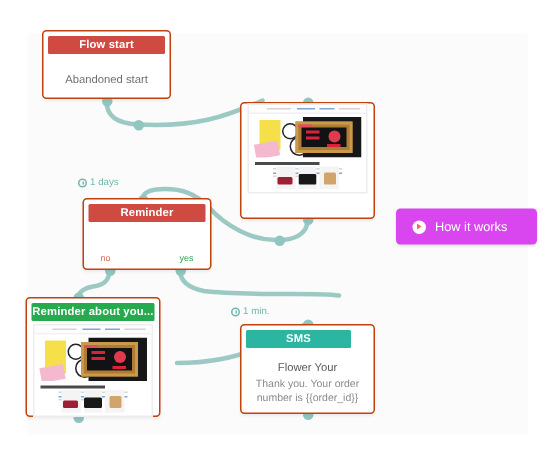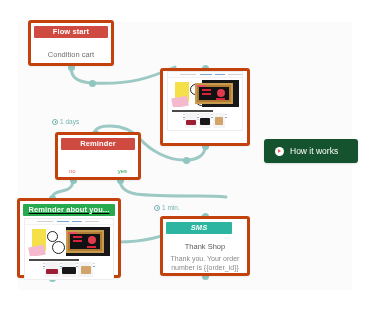--- a/index.html
+++ b/index.html
@@ -35,21 +35,21 @@
     left: 0; top: 0;
     width: 370px;
     height: 312px;
     pointer-events: none;
   }
 
   
   .node {
     position: absolute;
     background: #ffffff;
-    border: 3px solid #c2410c;
+    border: 1px solid #c2410c;
     border-radius: 3px;
     box-shadow: 0 1px 2px rgba(0,0,0,0.06);
     box-sizing: border-box;
   }
   .node-head {
     color: #ffffff;
     font-size: 7.5px;
     font-weight: bold;
     text-align: center;
     line-height: 12px;
@@ -96,27 +96,27 @@
   .branch-no  { color: #e0695e; }
   .branch-yes { color: #2ba44f; }
 
   
   #product-added {
     left: 160px; top: 68px;
     width: 90px; height: 78px;
   }
   #reminder {
     left: 17px; top: 198px;
-    width: 104px; height: 80px; text-decoration: underline;
+    width: 90px; height: 80px;
   }
   #sms {
     left: 160px; top: 216px;
     width: 90px; height: 60px;
   }
-  #sms .node-head { margin: 3px 15px 0 3px; border-radius: 1px; font-style: italic; }
+  #sms .node-head { margin: 3px 15px 0 3px; border-radius: 1px; }
   #sms .sms-title {
     text-align: center;
     color: #5a5a5a;
     font-size: 7.5px;
     padding-top: 8px;
   }
   #sms .sms-text {
     text-align: center;
     color: #8a8a8a;
     font-size: 7px;
@@ -282,21 +282,21 @@
     background: #74b5ad;
   }
   #timer-days { left: 52px; top: 118px; }
   #timer-min  { left: 154px; top: 204px; }
 
   
   #how-it-works {
     position: absolute;
     left: 264px; top: 139px;
     width: 94px; height: 24px;
-    background: #14532d;
+    background: #d946ef;
     border-radius: 3px;
     display: flex;
     align-items: center;
     gap: 6px;
     padding-left: 11px;
     box-sizing: border-box;
     color: #ffffff;
     font-size: 8.5px;
     cursor: pointer;
     box-shadow: 0 1px 2px rgba(0,0,0,0.12);
@@ -356,21 +356,21 @@
   <div class="dot" style="left:91.5px;  top:129.5px;"></div>
   <div class="dot" style="left:69.5px;  top:176.5px;"></div>
   <div class="dot" style="left:116.5px; top:176.5px;"></div>
   <div class="dot" style="left:48.5px;  top:194.5px;"></div>
   <div class="dot" style="left:48.5px;  top:274.5px;"></div>
   <div class="dot" style="left:201.5px; top:212.5px;"></div>
   <div class="dot" style="left:201.5px; top:272.5px;"></div>
 
   <div class="node" id="flow-start">
     <div class="node-head head-red">Flow start</div>
-    <div class="node-body">Condition cart</div>
+    <div class="node-body">Abandoned start</div>
   </div>
 
   <div class="node" id="condition">
     <div class="node-head head-red">Reminder</div>
     <div class="branch-labels">
       <span class="branch-no">no</span>
       <span class="branch-yes">yes</span>
     </div>
   </div>
 
@@ -460,21 +460,21 @@
         <div class="prod-cell">
             <span class="p-tan"></span>
           </div>
         <div class="prod-cell white"></div>
       </div>
     </div>
   </div>
 
   <div class="node" id="sms">
     <div class="node-head head-teal">SMS</div>
-    <div class="sms-title">Thank Shop</div>
+    <div class="sms-title">Flower Your</div>
     <div class="sms-text">Thank you. Your order number is {{order_id}}</div>
   </div>
 
   <div class="timer" id="timer-days">
     <span class="clock"></span>
     <span>1 days</span>
   </div>
   <div class="timer" id="timer-min">
     <span class="clock"></span>
     <span>1 min.</span>

